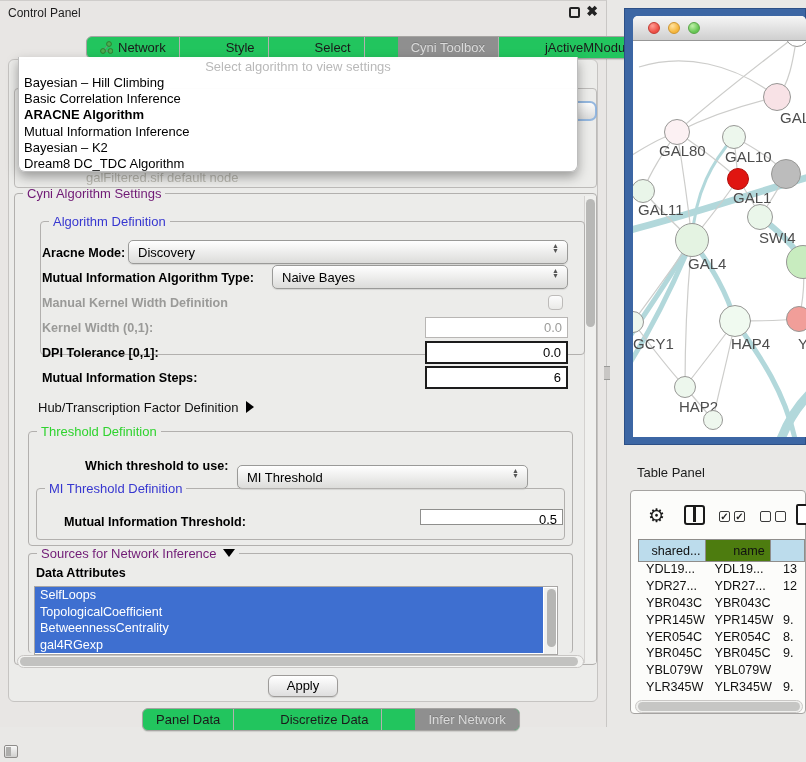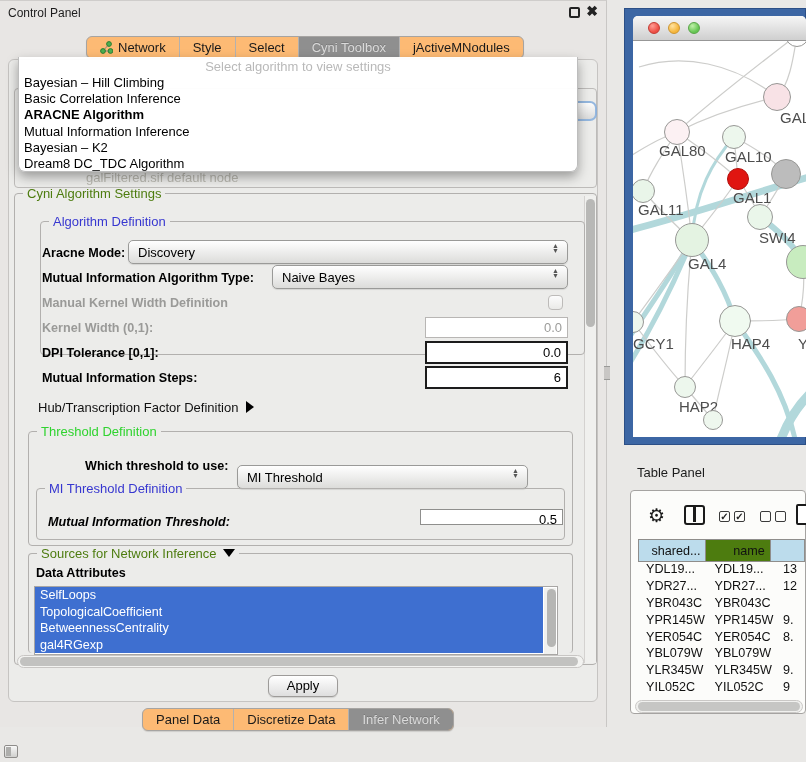--- a/index.html
+++ b/index.html
@@ -9,22 +9,22 @@
   .abs { position:absolute; }
 
   
   .cp { left:0; top:8; width:607px; height:727px; background:#e8e6e4;
         border-right:1px solid #c9c7c5; border-top:1px solid #cfcdcb; }
   .cp-title { left:8px; top:5px; font-size:12px; color:#1c1c1c; }
   .float-btn { right:26px; top:6px; width:11px; height:11px; border:2px solid #222; border-radius:2px; background:transparent; }
   .close-btn { right:8px; top:2px; font-size:14px; font-weight:bold; color:#222; }
 
   
-  .seg { display:flex; border:1px solid #a6a4a2; border-radius:6px; background:#fdba74;
-         overflow:hidden; height:23px; box-shadow:0 1px 1px rgba(0,0,0,.12); }
+  .seg { display:flex; border:1px solid #a6a4a2; border-radius:6px; background:#22c55e;
+         overflow:hidden; height:23px; box-shadow:0 1px 1px rgba(0,0,0,.12);gap:33px; }
   .seg .segment { display:flex; align-items:center; justify-content:center; padding:0 13px;
          font-size:13px; color:#1a1a1a; border-right:1px solid #b3b1af; white-space:nowrap; }
   .seg .segment:last-child { border-right:none; }
   .seg .segment.sel { background:#8f8f8f; color:#dadada; text-shadow:0 -1px 0 rgba(0,0,0,.15); }
   .net-icon { width:13px; height:13px; margin-right:5px; display:inline-block; }
 
   .top-tabs { left:86px; top:36px; }
   .bottom-tabs { left:142px; top:708px; }
 
   
@@ -43,21 +43,21 @@
            box-shadow:0 5px 12px rgba(0,0,0,.35); z-index:10; padding-top:2px; }
   .popup .ph { text-align:center; color:#b9b9b9; font-size:13px; height:16px; }
   .popup .item { padding:0 0 0 5px; font-size:13px; line-height:16.2px; color:#000; }
   .popup .item.sel { font-weight:bold; }
 
   
   .group { border:1px solid #b2b0ae; border-radius:4px; position:absolute; }
   .legend { position:absolute; top:-8px; left:8px; background:#ececea; padding:0 4px; font-size:13px; }
   .legend.blue { color:#3737d0; }
   .legend.green { color:#2fd32f; }
-  .legend.black { color:#4d7c0f; }
+  .legend.black { color:#701a75; }
 
   .lbl { position:absolute; font-size:12.6px; font-weight:bold; color:#000; white-space:nowrap; }
   .lbl.dis { color:#9a9a98; }
 
   .combo { position:absolute; height:24px; border:1px solid #9a9a98; border-radius:5px;
            background:linear-gradient(#ffffff,#dcdcda); box-shadow:0 1px 1px rgba(0,0,0,.1);
            display:flex; align-items:center; padding-left:9px; font-size:13px; color:#000; }
   .combo .arrows { position:absolute; right:7px; top:3px; width:9px; font-size:7px; line-height:4.6px;
            color:#555; text-align:center; letter-spacing:0; }
 
@@ -215,21 +215,21 @@
   <span class="legend green">Threshold Definition</span>
 </div>
 <div class="lbl" style="left:85px; top:459px;">Which threshold to use:</div>
 <div class="combo" style="left:237px; top:453px; width:291px;margin-top:12px;">
   <span>MI Threshold</span>
   <span class="arrows">▲<br>▼</span>
 </div>
 <div class="abs group" style="left:36px; top:488px; width:529px; height:52px;">
   <span class="legend blue">MI Threshold Definition</span>
 </div>
-<div class="lbl" style="left:48px; top:515px;font-style:italic;">Mutual Information Threshold:</div>
+<div class="lbl" style="left:64px; top:515px;">Mutual Information Threshold:</div>
 <div class="field norm" style="left:420px; top:509px; width:143px; height:16px;">0.5</div>
 
 <div class="abs group" style="left:28px; top:553px; width:545px; height:100px; border-bottom:none;">
   <span class="legend black"><span>Sources for Network Inference</span><span class="tri-down"></span></span>
 </div>
 <div class="lbl" style="left:36px; top:566px;">Data Attributes</div>
 <div class="abs attr-list" id="attrList">
   <div class="attr-vscroll"></div>
   <div class="attr-vthumb"></div>
 <div class="attr-item">SelfLoops</div>
@@ -357,20 +357,25 @@
             <td>YPR145W</td>
             <td>YPR145W</td>
             <td>9.</td>
           </tr>
           <tr>
             <td>YER054C</td>
             <td>YER054C</td>
             <td>8.</td>
           </tr>
           <tr>
+            <td>YBR045C</td>
+            <td>YBR045C</td>
+            <td>9.</td>
+          </tr>
+          <tr>
             <td>YBL079W</td>
             <td>YBL079W</td>
             <td></td>
           </tr>
           <tr>
             <td>YLR345W</td>
             <td>YLR345W</td>
             <td>9.</td>
           </tr>
           <tr>

